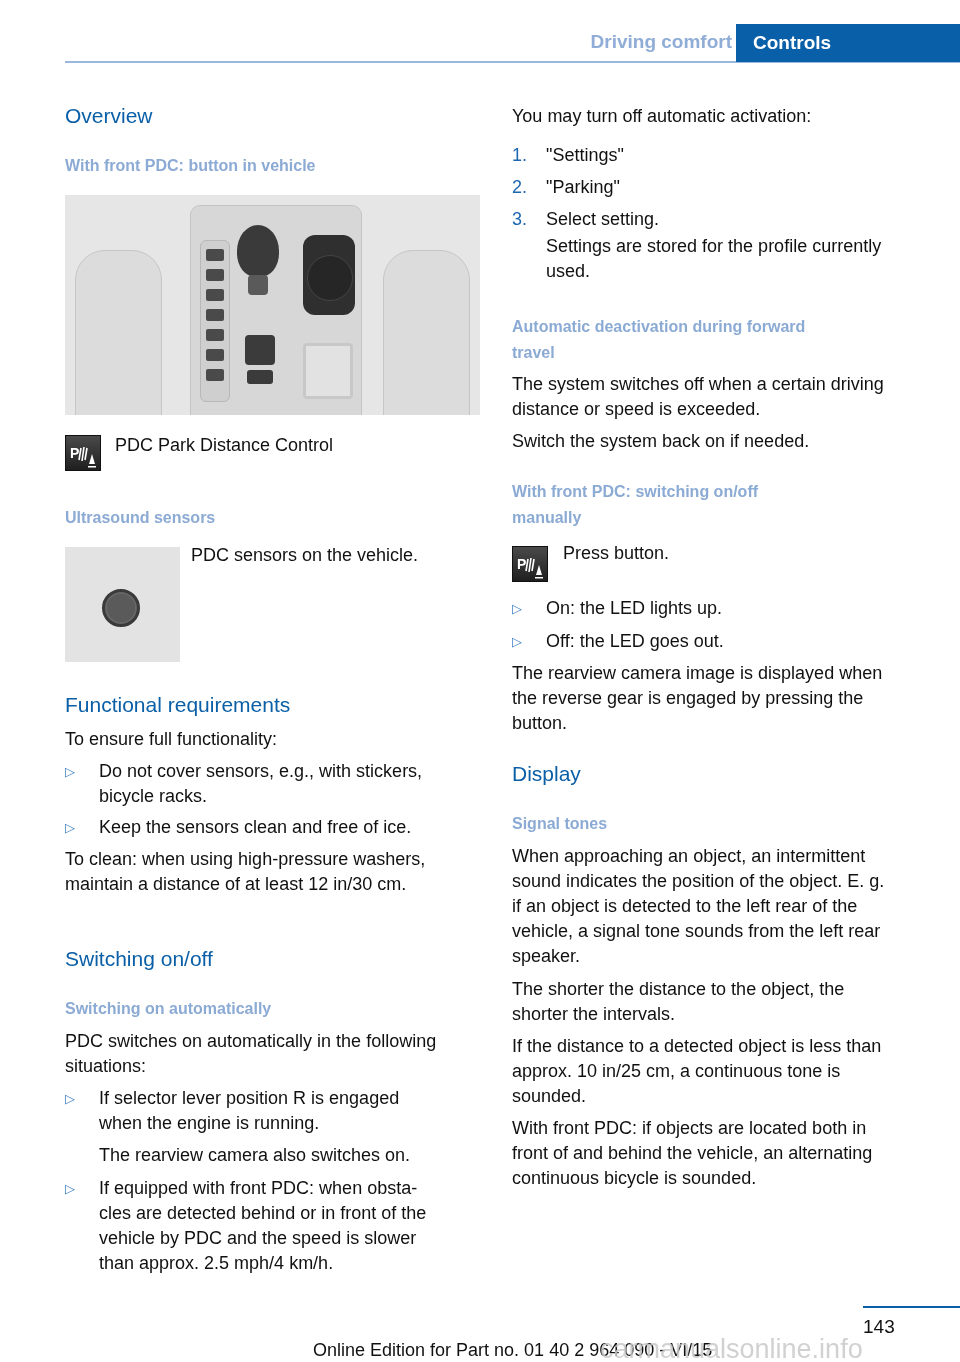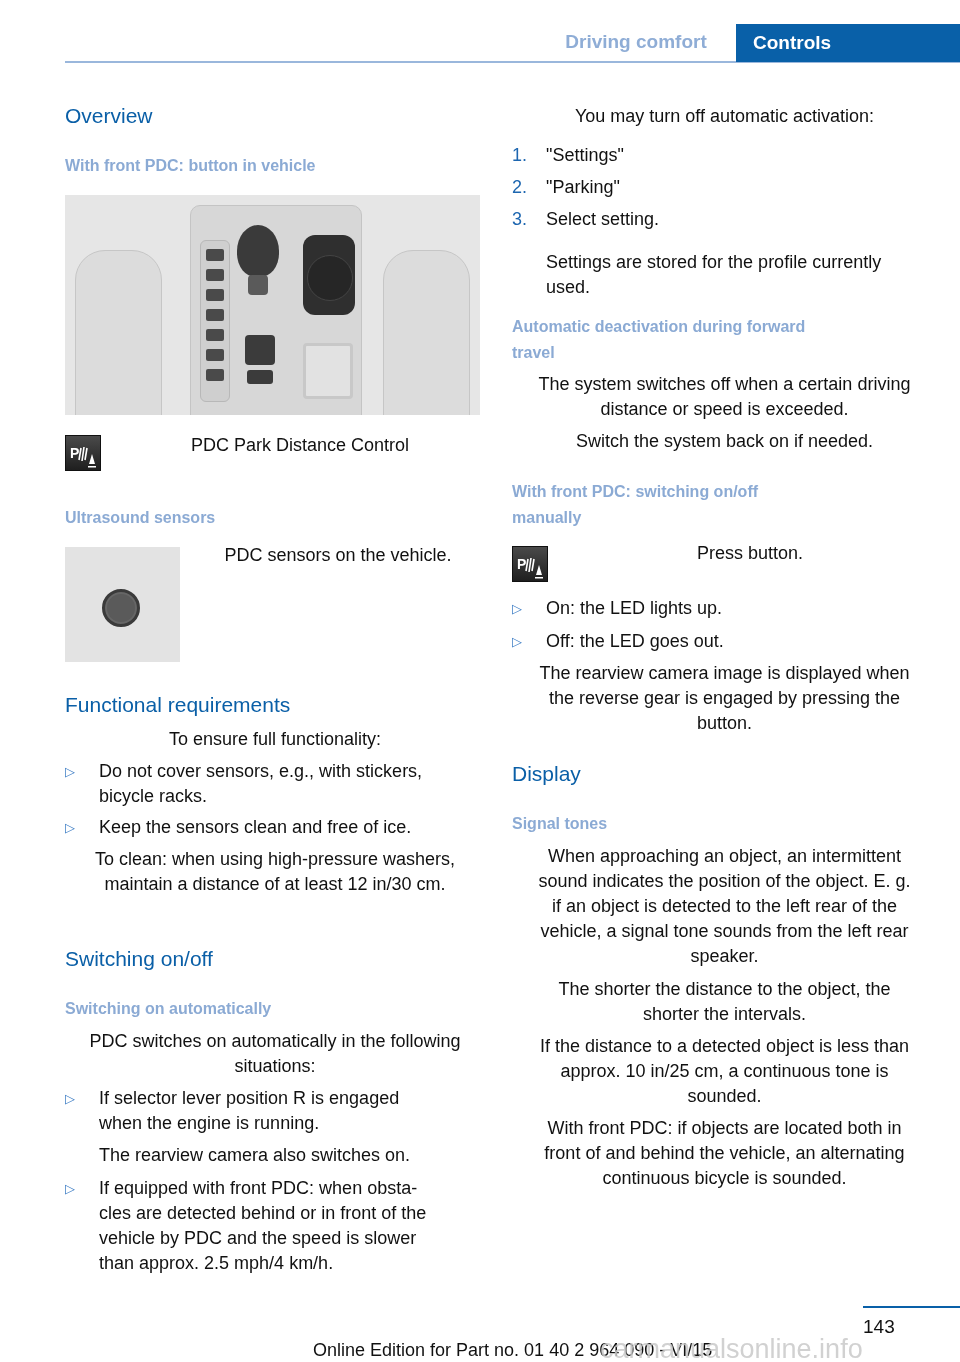--- a/index.html
+++ b/index.html
@@ -4,33 +4,33 @@
 <style>
   html, body { margin: 0; padding: 0; }
   body {
     width: 960px; height: 1362px; position: relative; overflow: hidden;
     background: #ffffff; color: #111111;
     font-family: "Liberation Sans", "DejaVu Sans", sans-serif;
   }
   
   .hdr-line { position: absolute; left: 65px; right: 0; top: 61px; height: 2px; background: #9ab7dc; }
   .hdr-sec { position: absolute; left: 553px; top: 20px; width: 182px; height: 42px; line-height: 44px;
-    text-align: center; padding-right: 16px; box-sizing: border-box;
+    text-align: right; padding-right: 3px; box-sizing: border-box;
     color: #8fadd6; font-weight: bold; font-size: 19px; }
   .hdr-tab { position: absolute; left: 736px; right: 0; top: 24px; height: 38px; background: #0960a8;
     color: #ffffff; font-weight: bold; font-size: 19px; line-height: 38px; padding-left: 17px; }
 
   .col { position: absolute; top: 0; }
   .col-left { left: 65px; width: 420px; }
   .col-right { left: 512px; width: 425px; }
 
   .abs { position: absolute; left: 0; right: 0; }
   .h1 { color: #0a5fa7; font-weight: normal; font-size: 21px; line-height: 26px; }
   .h2 { color: #8baad4; font-weight: bold; font-size: 16px; line-height: 26px; }
-  .p  { font-size: 18px; line-height: 25px; color: #111; text-align: center; }
+  .p  { font-size: 18px; line-height: 25px; color: #111; }
 
   .bullet { position: absolute; left: 0; right: 0; font-size: 18px; line-height: 25px; padding-left: 34px; }
   .bullet .mk { position: absolute; left: 0; top: 0; color: #3b7cc4; font-size: 13px; }
   .num { position: absolute; left: 0; right: 0; font-size: 18px; line-height: 25px; padding-left: 34px; }
   .num .n { position: absolute; left: 0; top: 0; color: #1d66b0; }
 
   
   .console { position: absolute; left: 0; top: 195px; width: 415px; height: 220px; background: #e6e6e6; overflow: hidden; }
   .console .seat-l { position: absolute; left: 10px; top: 55px; width: 85px; height: 170px; background: #dcdcdc; border-radius: 30px 30px 0 0; border: 1px solid #c6c6c6; }
   .console .seat-r { position: absolute; right: 10px; top: 55px; width: 85px; height: 170px; background: #dcdcdc; border-radius: 30px 30px 0 0; border: 1px solid #c6c6c6; }
@@ -152,21 +152,21 @@
     <span class="n">1.</span>
     <div>"Settings"</div>
   </div>
   <div class="num" style="top:175px">
     <span class="n">2.</span>
     <div>"Parking"</div>
   </div>
   <div class="num" style="top:207px">
     <span class="n">3.</span>
     <div>Select setting.</div>
-    <div style="margin-top:18px">Settings are stored for the profile currently</div>
+    <div style="margin-top:2px">Settings are stored for the profile currently</div>
     <div>used.</div>
   </div>
 
   <div class="abs h2" style="top:314px">
     <div>Automatic deactivation during forward</div>
     <div>travel</div>
   </div>
   <div class="abs p" style="top:372px">
     <div>The system switches off when a certain driving</div>
     <div>distance or speed is exceeded.</div>

